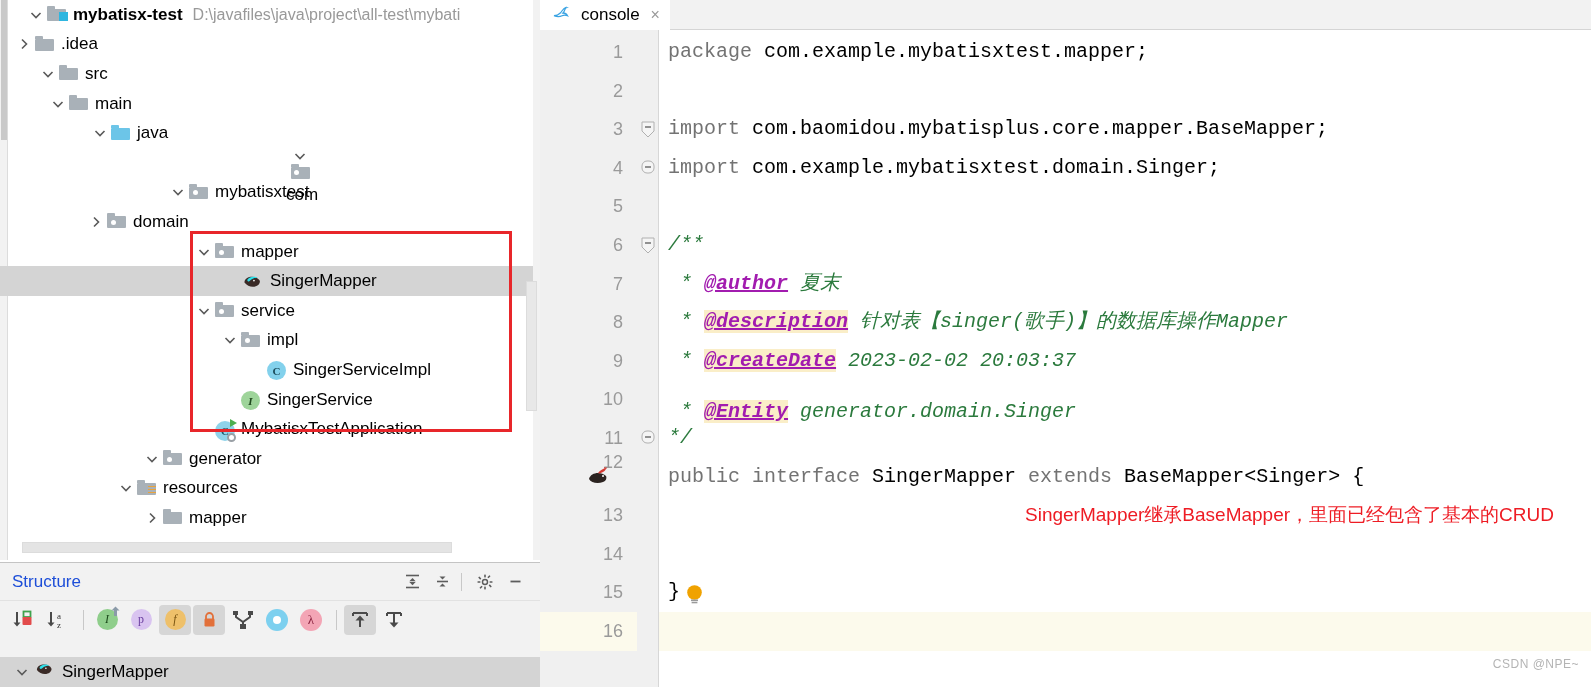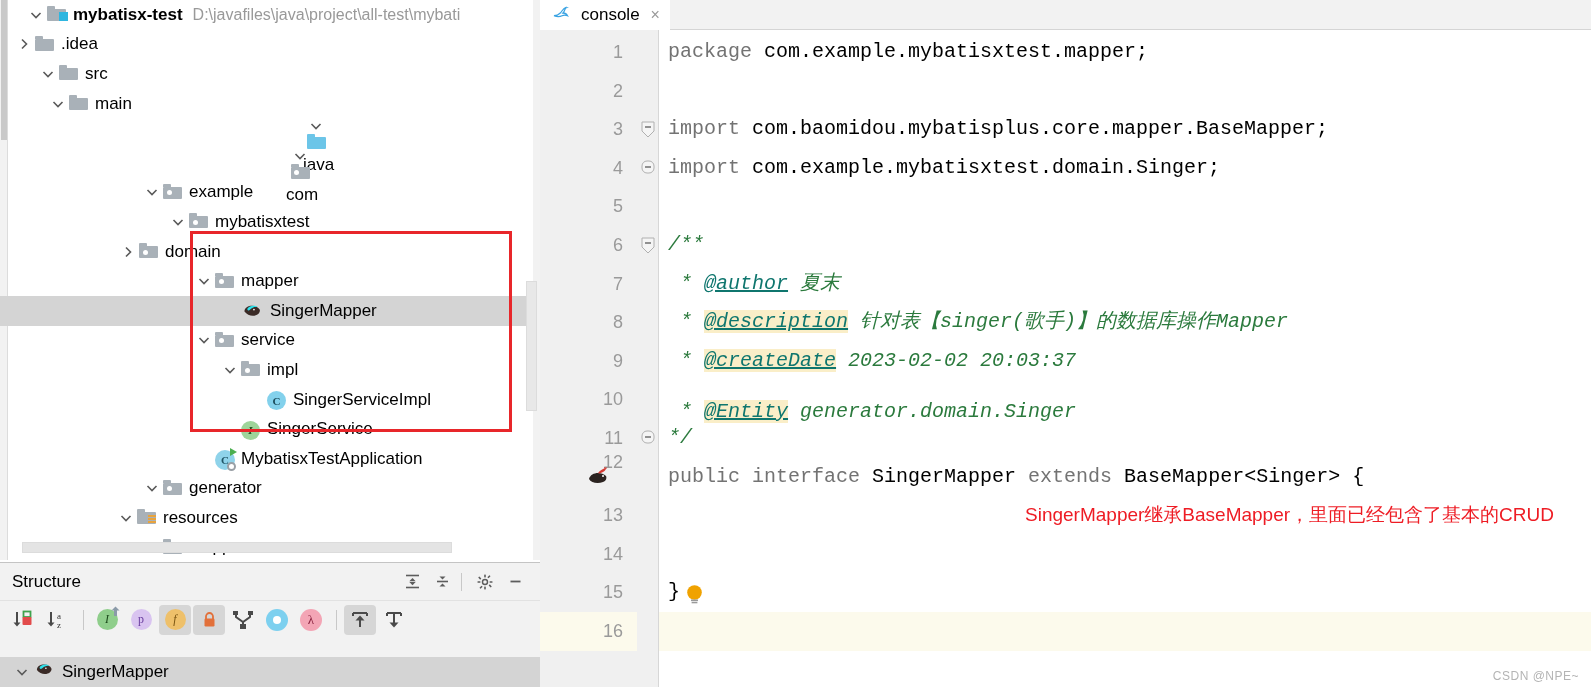--- a/index.html
+++ b/index.html
@@ -87,21 +87,21 @@
 
   
   #structure-panel {
     position:absolute; left:0; top:562px; width:540px; height:125px;
     background:#f2f2f2; border-top:1px solid #c4c4c4;
   }
   #structure-header {
     height:37px; display:flex; align-items:center; padding:0 12px;
     background:#f2f2f2;
   }
-  #structure-title { font-size:17px; color:#000000; flex:1; }
+  #structure-title { font-size:17px; color:#1d4ed8; flex:1; }
   .hdr-icon { width:26px; height:24px; margin-left:4px; display:flex;
      align-items:center; justify-content:center; cursor:pointer; }
   .hdr-sep { width:1px; height:18px; background:#c8c8c8; margin:0 6px; }
 
   #structure-toolbar {
     height:38px; display:flex; align-items:center; padding-left:8px;
     background:#f2f2f2; border-top:1px solid #e2e2e2;
   }
   .tb-btn { width:32px; height:30px; display:flex; align-items:center;
     justify-content:center; margin-right:2px; border-radius:4px; }
@@ -147,33 +147,33 @@
     font-family:"Liberation Mono","DejaVu Sans Mono", monospace;
     font-size:20px; white-space:pre; color:#000000;
   }
   .cur-line-bg { position:absolute; left:0; width:1051px; height:38.6px;
      background:#fcfaec; }
   .cur-line-gutter { position:absolute; left:0; width:119px; height:38.6px;
      background:#fcfaec; }
 
   .kw { color:#737373; }
   .cmt { color:#2b7a3d; font-style:italic; }
-  .cmt-tag { color:#0f766e; font-style:italic; text-decoration:underline; }
+  .cmt-tag { color:#a21caf; font-style:italic; text-decoration:underline;font-weight:bold; }
   .hl { background:#faeec8; }
   .red-note { color:#ee1c24; font-family:"Liberation Sans", sans-serif;
      font-size:19px; font-style:normal; }
   .gen { color:#000000; }
 
   .fold {
     position:absolute; left:4px; width:14px; height:14px;
     color:#9a9a9a;
   }
 
   #watermark {
-    position:absolute; right:12px; bottom:4px; font-size:12px;
+    position:absolute; right:12px; bottom:16px; font-size:12px;
     color:#b4b4b4; letter-spacing:0.5px;
     font-family:"Liberation Sans", sans-serif;
   }
 
   
   #left-sliver { position:absolute; left:0; top:0; width:8px; height:560px;
      background:#f2f2f2; border-right:1px solid #dcdcdc; }
   #left-sliver-thumb { position:absolute; left:1px; top:0px; width:6px;
      height:140px; background:#c9c9c9; }
   #edge-sliver { position:absolute; left:533px; top:0; width:7px; height:560px;
@@ -221,57 +221,48 @@
         </div>
         <div class="tree-row" style="padding-left:50px;">
           <span class="chev">
             <svg width="16" height="16" viewBox="0 0 16 16">
               <path d="M3.5 6l4.5 4.5L12.5 6" fill="none" stroke="#5a5a5a" stroke-width="1.6"></path>
             </svg>
           </span>
           <span class="node-icon"><span class="folder"><span class="tab"></span><span class="body"></span></span></span>
           <span class="tree-label">main</span>
         </div>
-        <div class="tree-row" style="padding-left:92px;flex-direction:column;">
+        <div class="tree-row" style="padding-left:92px;">
           <span class="chev">
             <svg width="16" height="16" viewBox="0 0 16 16">
               <path d="M3.5 6l4.5 4.5L12.5 6" fill="none" stroke="#5a5a5a" stroke-width="1.6"></path>
             </svg>
           </span>
           <span class="node-icon"><span class="folder blue"><span class="tab"></span><span class="body"></span></span></span>
           <span class="tree-label">java</span>
         </div>
         <div class="tree-row" style="padding-left:59px;flex-direction:column;">
           <span class="chev">
             <svg width="16" height="16" viewBox="0 0 16 16">
               <path d="M3.5 6l4.5 4.5L12.5 6" fill="none" stroke="#5a5a5a" stroke-width="1.6"></path>
             </svg>
           </span>
           <span class="node-icon"><span class="folder"><span class="tab"></span><span class="body"></span><span class="dot"></span></span></span>
           <span class="tree-label">com</span>
         </div>
-        <div class="tree-row" style="padding-left:144px;">
-          <span class="chev">
-            <svg width="16" height="16" viewBox="0 0 16 16">
-              <path d="M3.5 6l4.5 4.5L12.5 6" fill="none" stroke="#5a5a5a" stroke-width="1.6"></path>
-            </svg>
-          </span>
-          <span class="node-icon"><span class="folder"><span class="tab"></span><span class="body"></span><span class="dot"></span></span></span>
-          <span class="tree-label">example</span>
-        </div>
         <div class="tree-row" style="padding-left:170px;">
           <span class="chev">
             <svg width="16" height="16" viewBox="0 0 16 16">
               <path d="M3.5 6l4.5 4.5L12.5 6" fill="none" stroke="#5a5a5a" stroke-width="1.6"></path>
             </svg>
           </span>
           <span class="node-icon"><span class="folder"><span class="tab"></span><span class="body"></span><span class="dot"></span></span></span>
           <span class="tree-label">mybatisxtest</span>
         </div>
-        <div class="tree-row" style="padding-left:120px;">
+        <div class="tree-row" style="padding-left:88px;">
           <span class="chev">
             <svg width="16" height="16" viewBox="0 0 16 16">
               <path d="M6 3.5L10.5 8 6 12.5" fill="none" stroke="#5a5a5a" stroke-width="1.6"></path>
             </svg>
           </span>
           <span class="node-icon"><span class="folder"><span class="tab"></span><span class="body"></span><span class="dot"></span></span></span>
           <span class="tree-label">domain</span>
         </div>
         <div class="tree-row" style="padding-left:196px;">
           <span class="chev">

